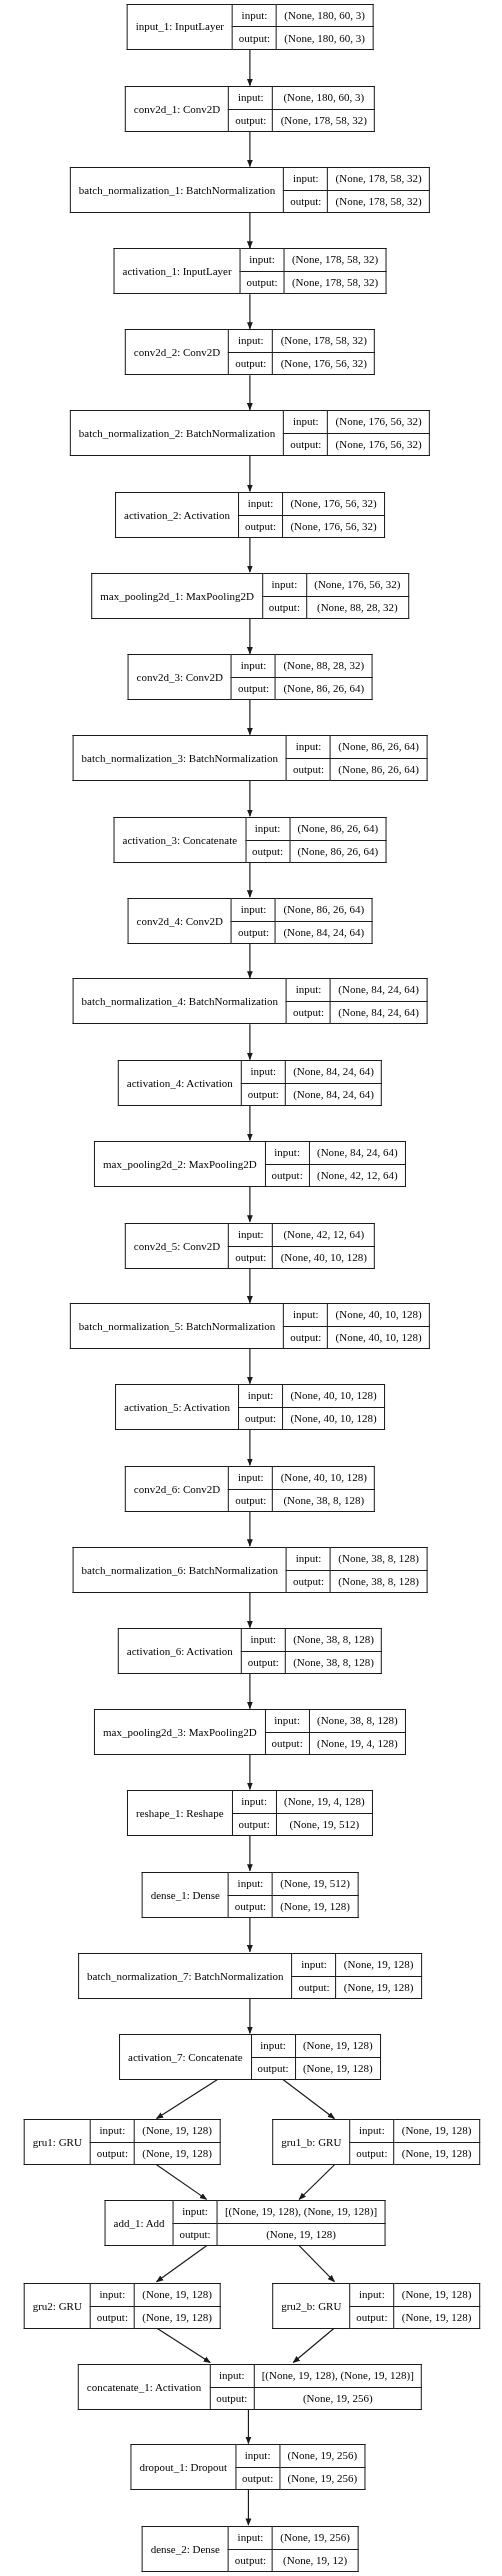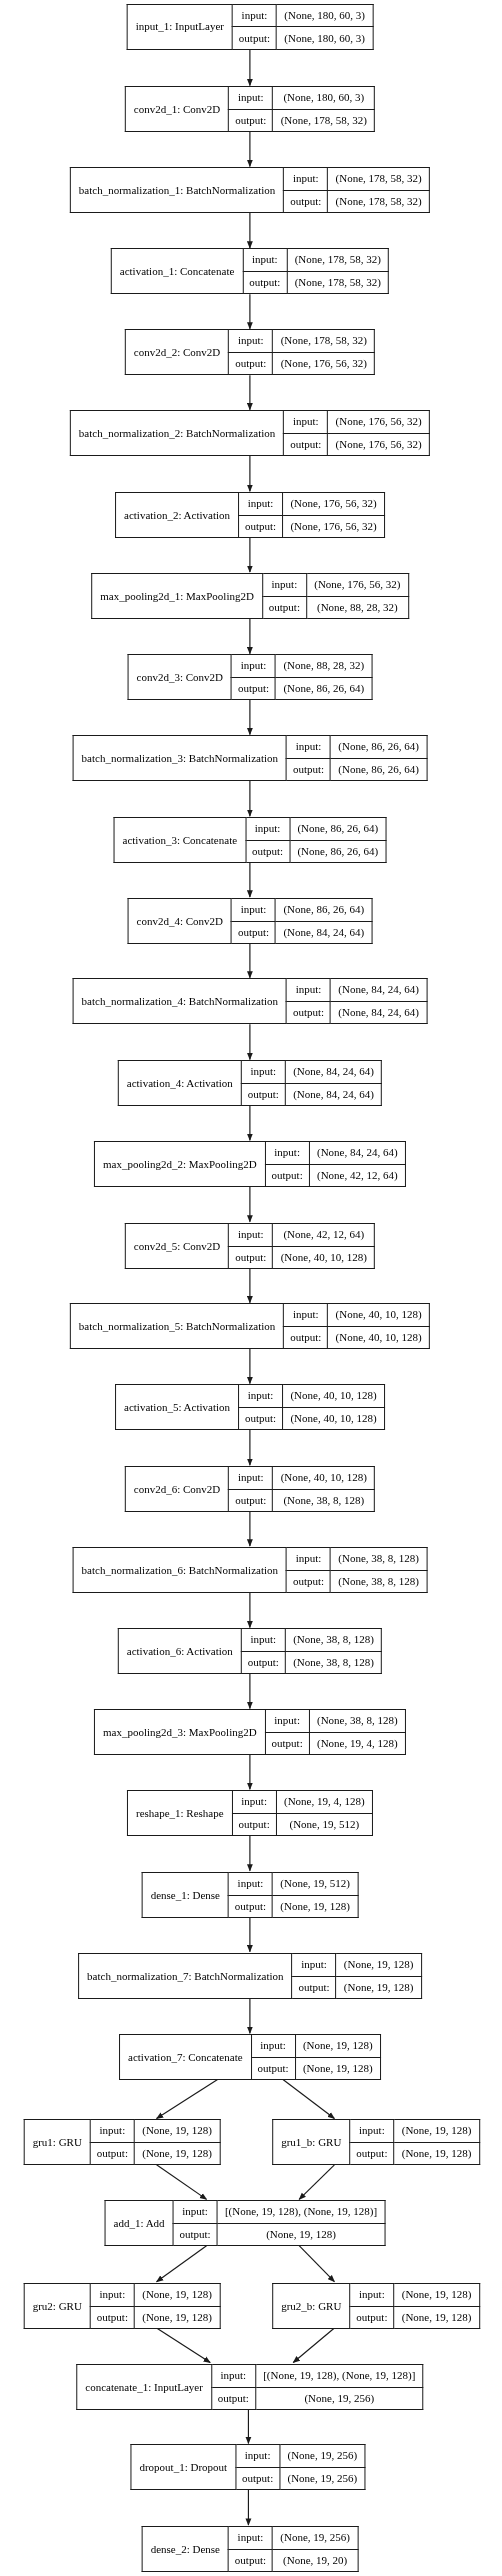--- a/index.html
+++ b/index.html
@@ -102,21 +102,21 @@
         </tr>
         <tr>
           <td class="key">output:</td>
           <td class="val">(None, 178, 58, 32)</td>
         </tr>
       </tbody>
     </table>
     <table class="node" style="left: 250px; top: 248px;">
       <tbody>
         <tr>
-          <td class="name" rowspan="2">activation_1: Concatenate</td>
+          <td class="name" rowspan="2">activation_1: InputLayer</td>
           <td class="key">input:</td>
           <td class="val">(None, 178, 58, 32)</td>
         </tr>
         <tr>
           <td class="key">output:</td>
           <td class="val">(None, 178, 58, 32)</td>
         </tr>
       </tbody>
     </table>
     <table class="node" style="left: 250px; top: 329px;">
@@ -466,21 +466,21 @@
         </tr>
         <tr>
           <td class="key">output:</td>
           <td class="val">(None, 19, 128)</td>
         </tr>
       </tbody>
     </table>
     <table class="node" style="left: 250px; top: 2364px;">
       <tbody>
         <tr>
-          <td class="name" rowspan="2">concatenate_1: InputLayer</td>
+          <td class="name" rowspan="2">concatenate_1: Activation</td>
           <td class="key">input:</td>
           <td class="val">[(None, 19, 128), (None, 19, 128)]</td>
         </tr>
         <tr>
           <td class="key">output:</td>
           <td class="val">(None, 19, 256)</td>
         </tr>
       </tbody>
     </table>
     <table class="node" style="left: 248px; top: 2444px;">
@@ -498,18 +498,18 @@
     </table>
     <table class="node" style="left: 250px; top: 2526px;">
       <tbody>
         <tr>
           <td class="name" rowspan="2">dense_2: Dense</td>
           <td class="key">input:</td>
           <td class="val">(None, 19, 256)</td>
         </tr>
         <tr>
           <td class="key">output:</td>
-          <td class="val">(None, 19, 20)</td>
+          <td class="val">(None, 19, 12)</td>
         </tr>
       </tbody>
     </table>
   </div>
 
 
 </body></html>

